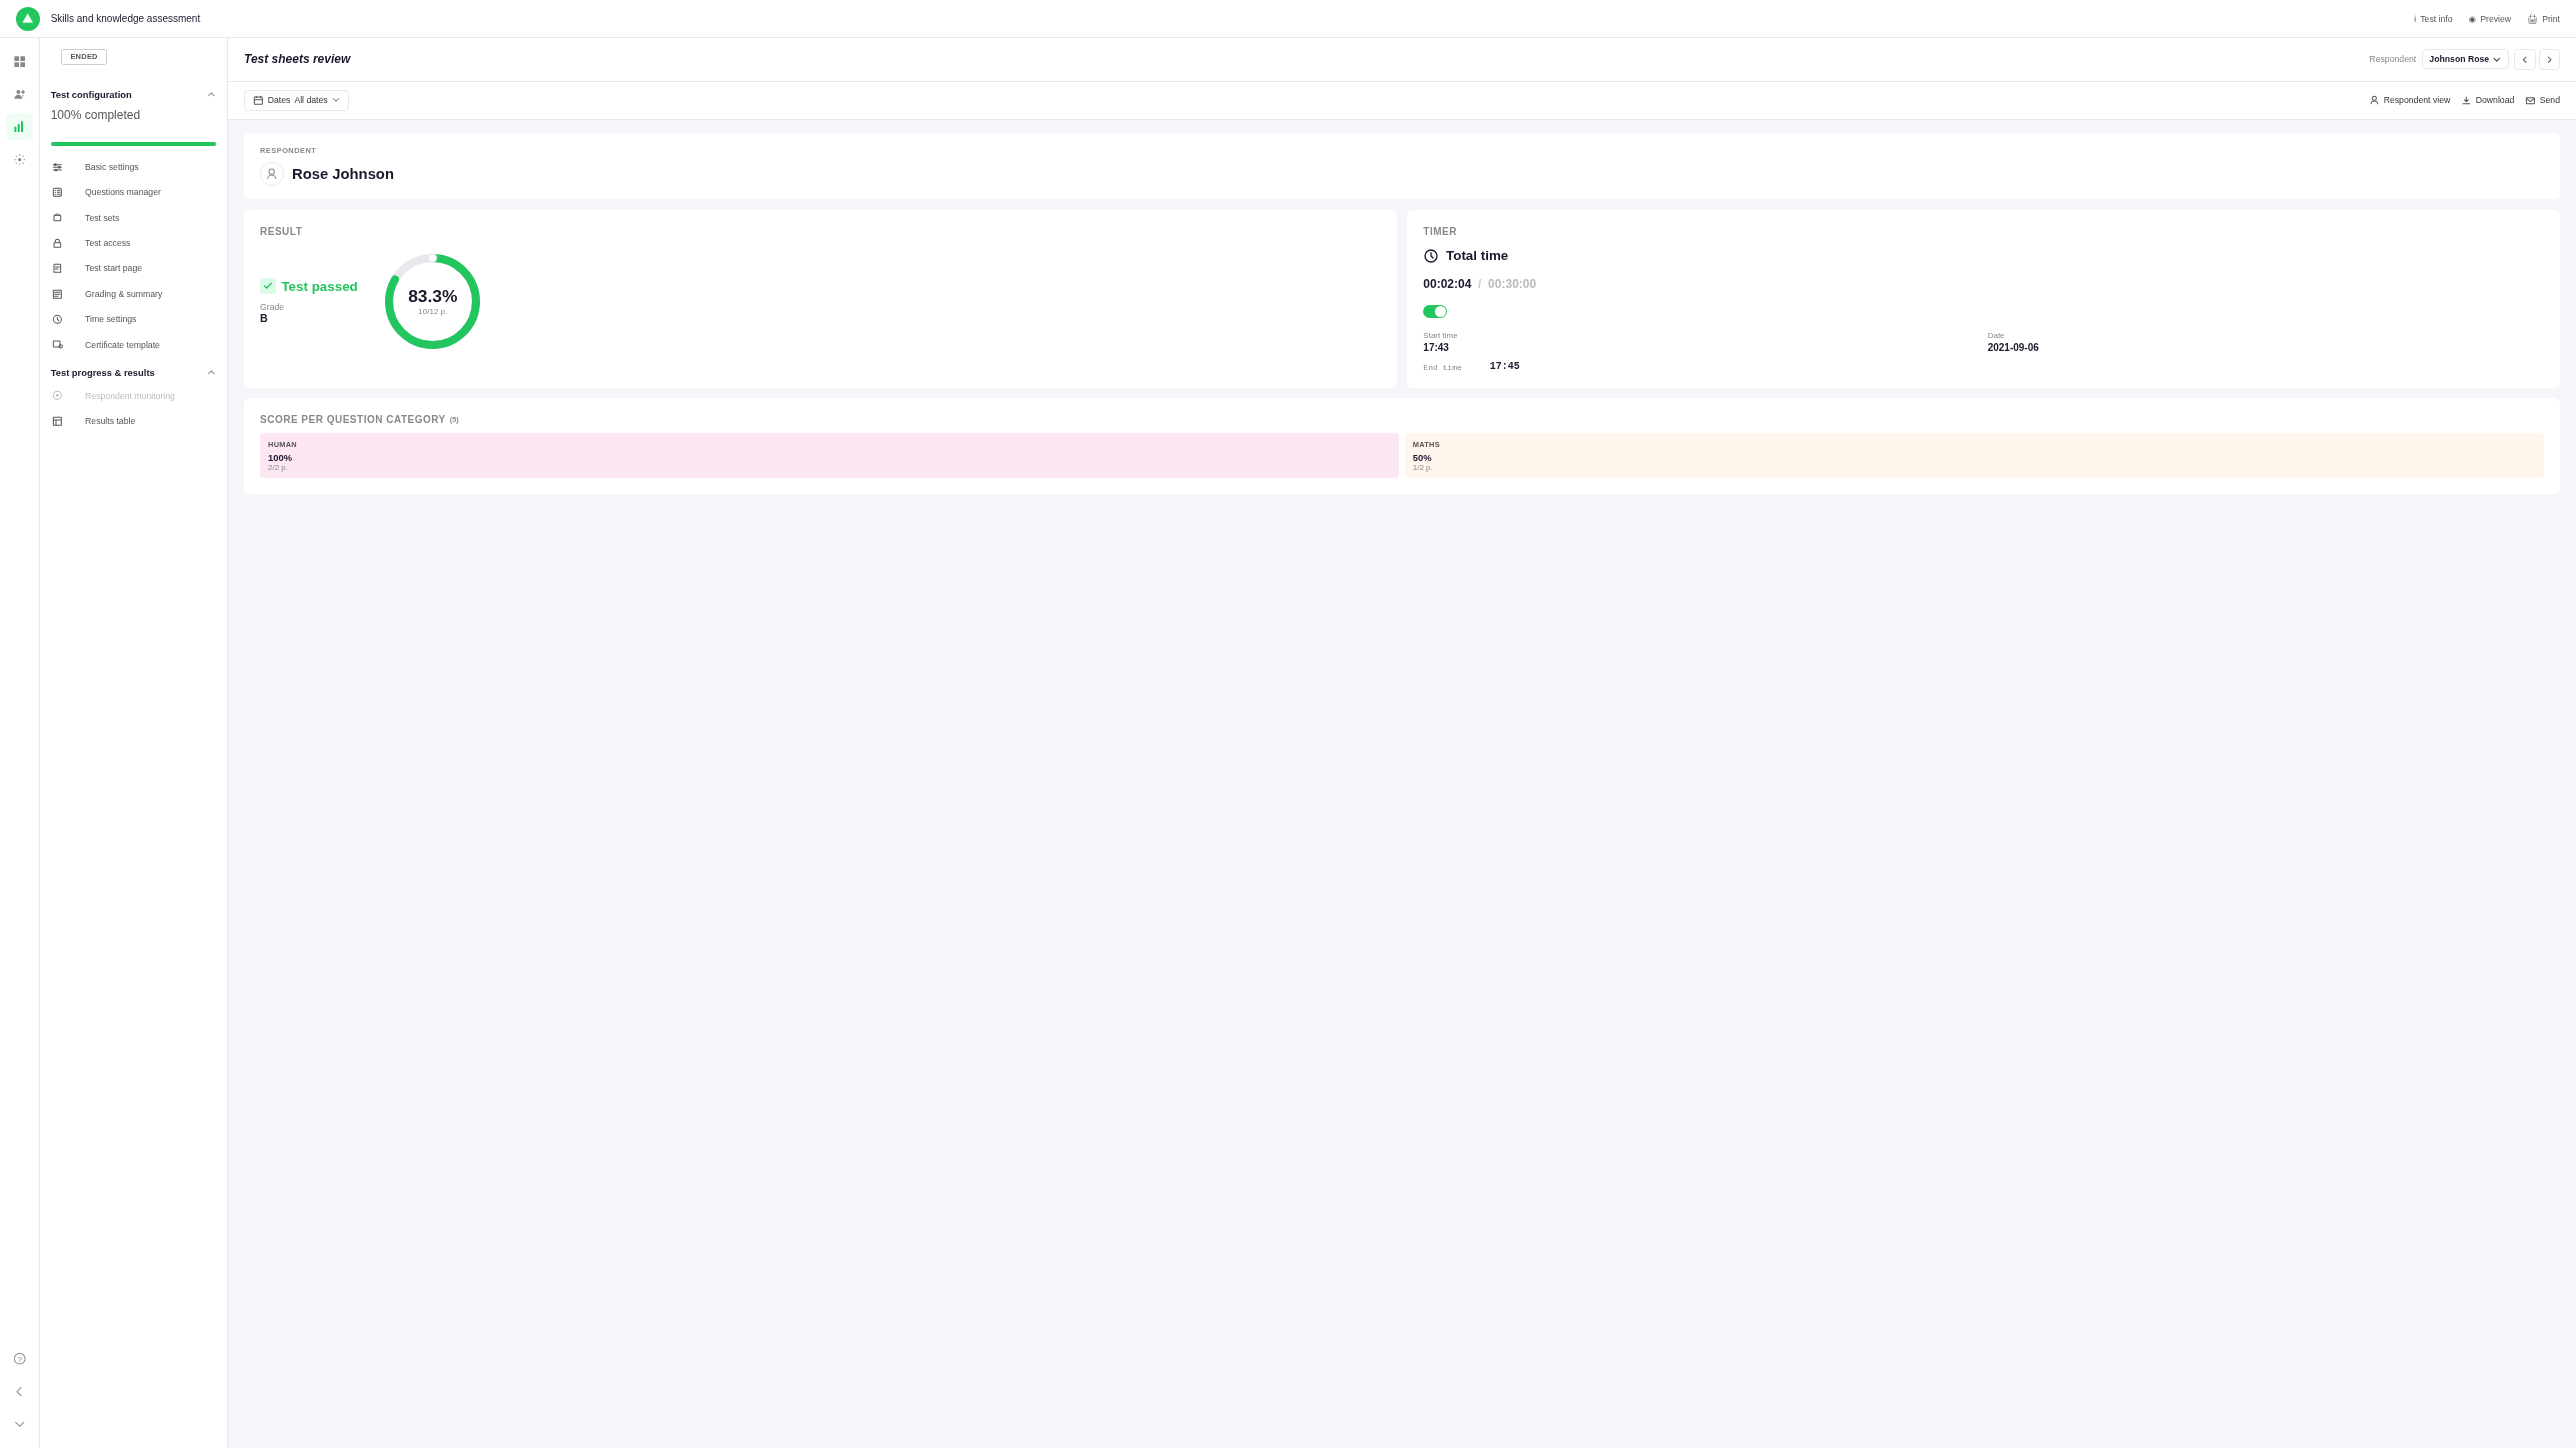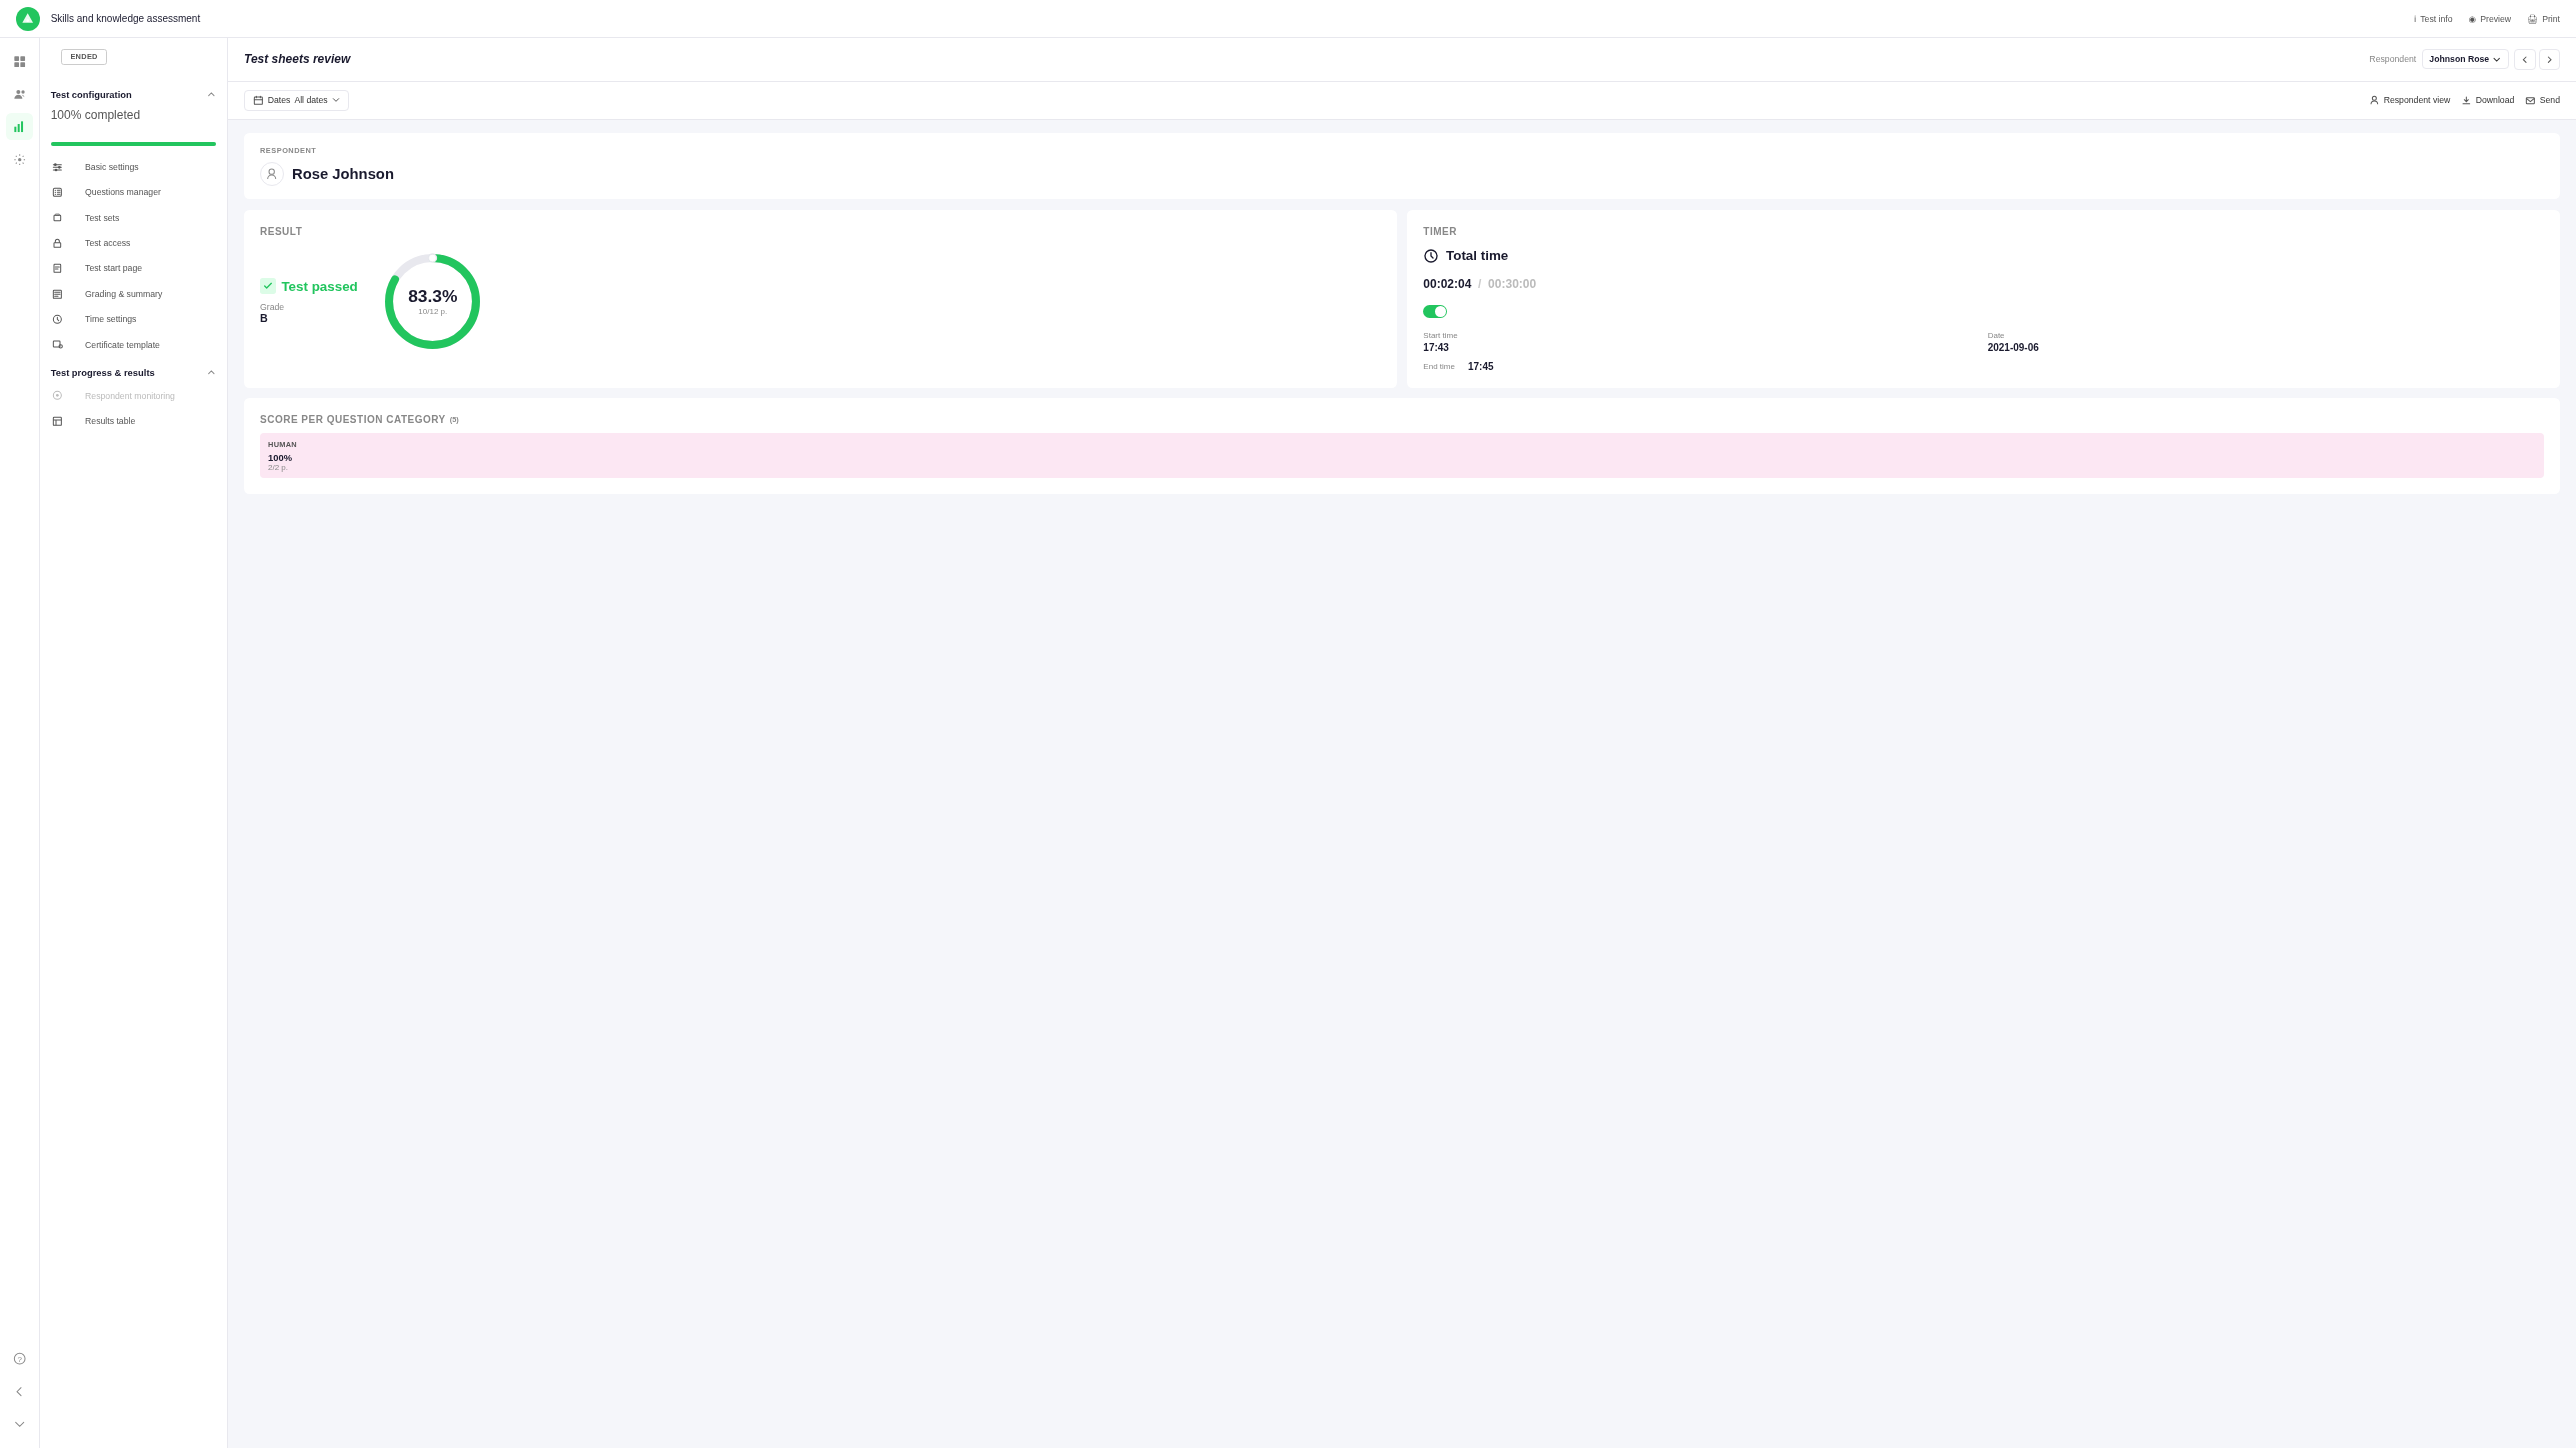--- a/index.html
+++ b/index.html
@@ -91,21 +91,21 @@
     .time-actual { color: #1a1a2e; }
     .time-separator { color: #ccc; }
     .time-total { color: #bbb; }
     .toggle-row { display: flex; align-items: center; }
     .toggle { width: 24px; height: 13.4px; background: #22c55e; border-radius: 6.7px; position: relative; cursor: pointer; }
     .toggle-knob { width: 10.7px; height: 10.7px; background: #fff; border-radius: 50%; position: absolute; top: 1.3px; right: 1.3px; }
     .time-details { display: grid; grid-template-columns: 1fr 1fr; gap: 8px; }
     .time-detail-item { display: flex; flex-direction: column; gap: 1.3px; }
     .time-detail-label { font-size: 8px; color: #888; }
     .time-detail-value { font-size: 10px; font-weight: 600; color: #1a1a2e; }
-    .end-time-row { display: flex; align-items: center; gap: 13px; }
+    .end-time-row { display: flex; align-items: flex-end; gap: 28px; font-family: Liberation Mono, monospace; }
 
     
     .score-card { background: #fff; border-radius: 5.4px; padding: 16px; }
     .score-categories { display: flex; gap: 5.4px; margin-top: 8px; }
     .category-bar { flex: 1; border-radius: 4px; padding: 6.7px 8px; }
     .cat-name { font-size: 7.4px; font-weight: 700; letter-spacing: 0.3px; text-transform: uppercase; color: #555; margin-bottom: 2.7px; }
     .cat-percent { font-size: 9.4px; font-weight: 700; }
     .cat-score { font-size: 8px; color: #888; }
     .cat-pink { background: #fce7f3; }
     .cat-orange { background: #fff7ed; }
@@ -472,19 +472,24 @@
         <div style="display:flex; align-items:center; gap:4px;">
           <span class="card-section-label" style="margin-bottom:0;">SCORE PER QUESTION CATEGORY</span>
           <span style="font-size:7.4px; color:#888; font-weight:600;">(5)</span>
         </div>
         <div class="score-categories">
           <div class="category-bar cat-pink">
             <div class="cat-name">HUMAN</div>
             <div class="cat-percent">100%</div>
             <div class="cat-score">2/2 p.</div>
           </div>
+          <div class="category-bar cat-orange">
+            <div class="cat-name">MATHS</div>
+            <div class="cat-percent">50%</div>
+            <div class="cat-score">1/2 p.</div>
+          </div>
         </div>
       </div>
 
     </div>
   </div>
 </div>
 
 
 </body></html>

